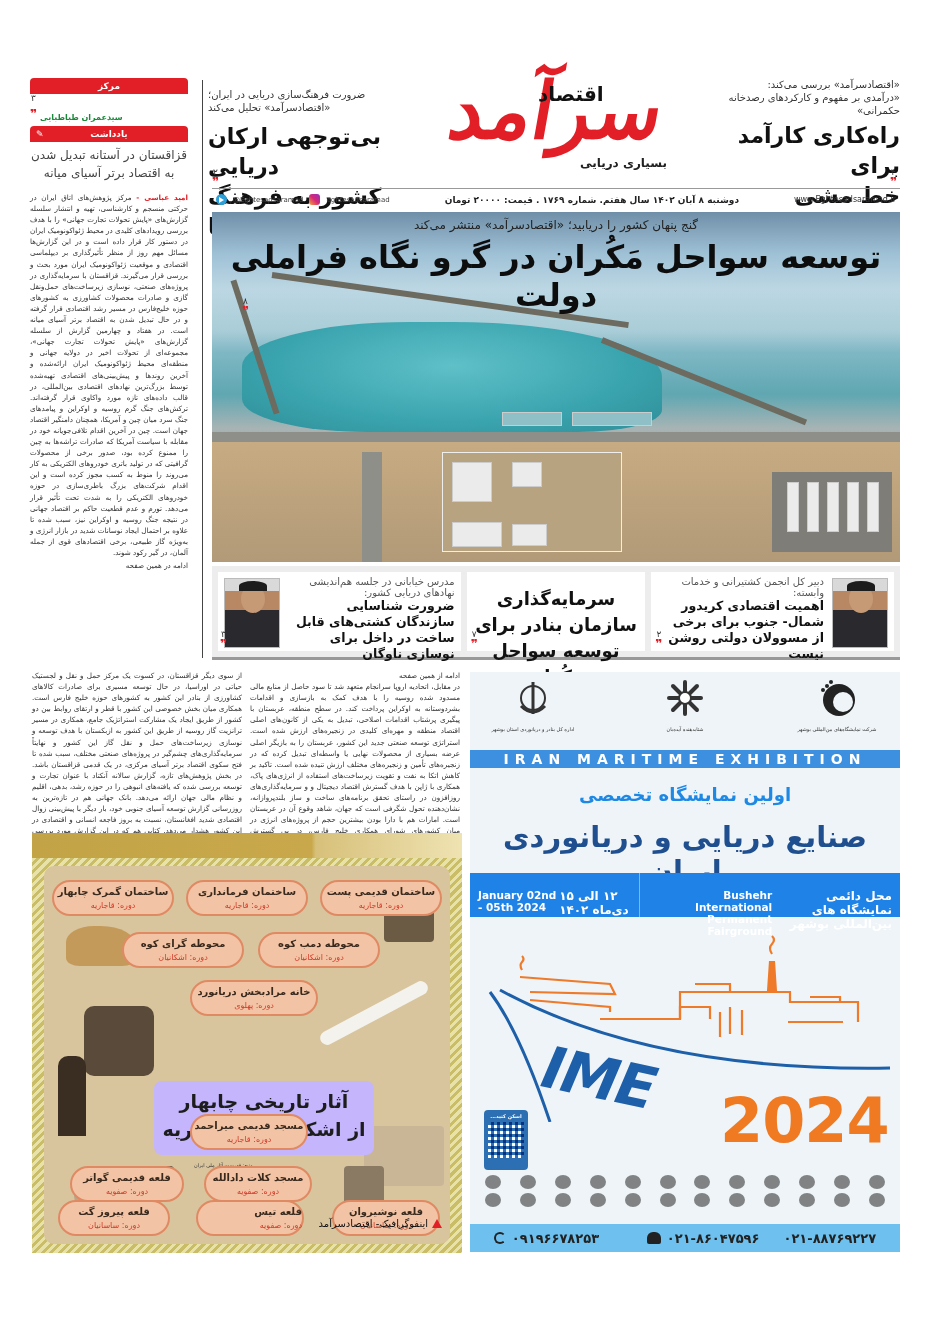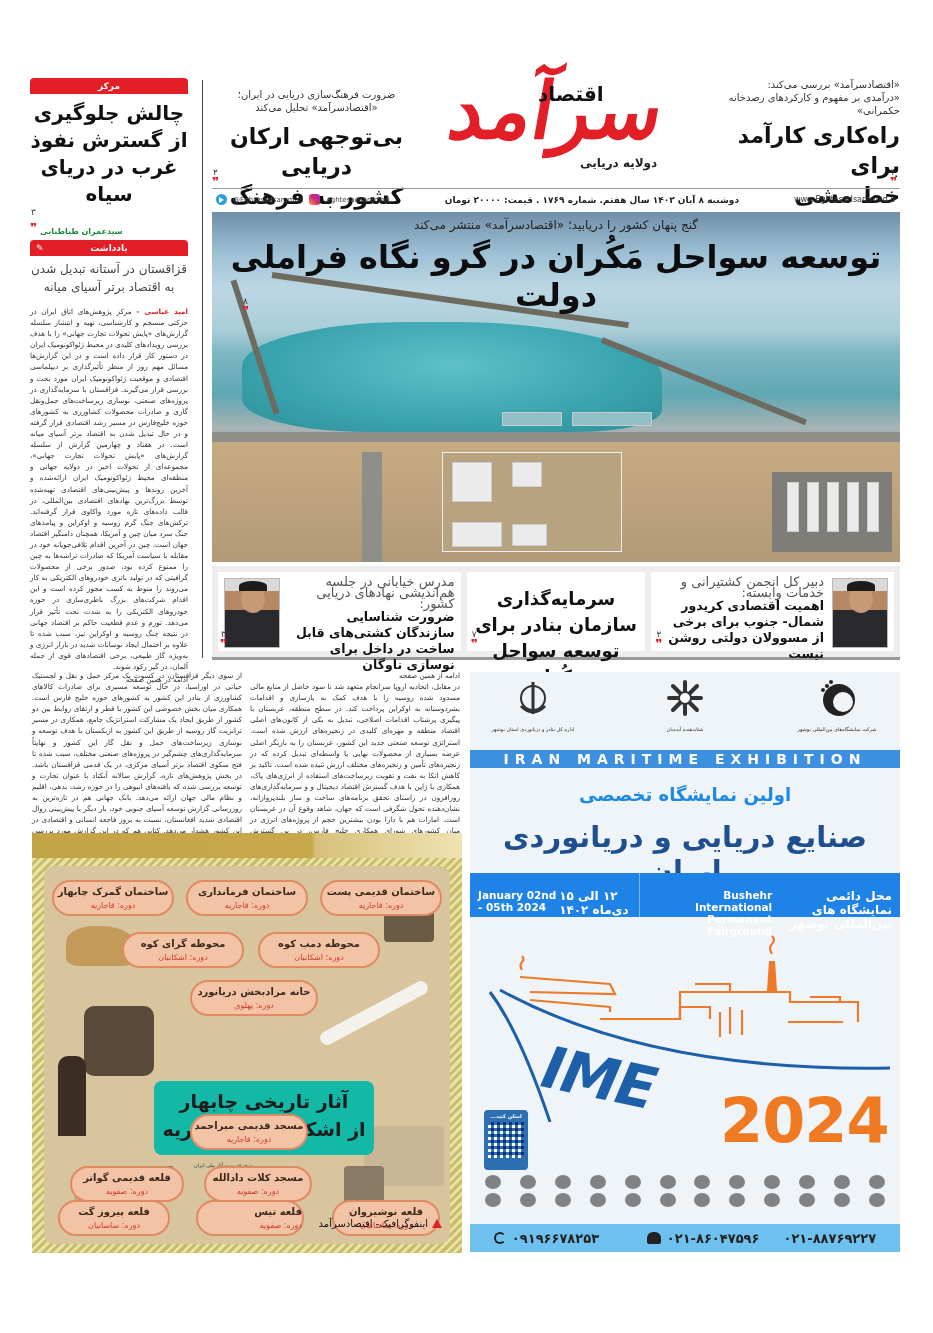--- a/index.html
+++ b/index.html
@@ -31,21 +31,21 @@
   .hero .road2 { position: absolute; left: 150px; top: 240px; width: 20px; height: 110px; background: #8f8f8a; }
   .hero .block { position: absolute; background: #ebebeb; border: 1px solid #ccc; }
   .hero .headline-wrap { position: absolute; left: 0; top: 0; width: 100%; text-align: center; padding-top: 6px; }
   .hero .kicker { font-size: 12px; color: #222; }
   .hero .main-hl { font-weight: bold; font-size: 32px; color: #0d0d0d; margin-top: 6px; letter-spacing: -1px; }
   .hero .pref { position: absolute; left: 30px; top: 85px; text-align: center; }
 
   
   .teasers { left: 212px; top: 566px; width: 688px; height: 94px; background: #ededed; display: flex; gap: 6px; padding: 6px; border-bottom: 3px solid #999; }
   .teaser { background: #fff; flex: 1; position: relative; padding: 4px 6px; text-align: right; }
-  .teaser .pre { font-size: 13px; color: #555; line-height: 11px; }
+  .teaser .pre { font-size: 10px; color: #555; line-height: 11px; }
   .teaser .tt { font-size: 12.5px; font-weight: bold; line-height: 16px; color: #111; }
   .teaser.big .tt { font-size: 18px; line-height: 26px; text-align: center; margin-top: 10px; }
   .portrait { position: absolute; width: 56px; height: 70px; top: 6px; background: linear-gradient(180deg,#d9d9d9 0 18%, #b88864 18% 45%, #2a2a2e 45% 100%); border: 1px solid #bbb; }
   .portrait::before { content:""; position:absolute; left: 16px; top: 6px; width: 24px; height: 28px; border-radius: 50%; background: #c79a76; }
   .portrait::after { content:""; position:absolute; left: 14px; top: 2px; width: 28px; height: 10px; border-radius: 50% 50% 0 0; background: #1c1c1c; }
   .teaser .num { position: absolute; left: 4px; bottom: 2px; text-align: center; }
 
   
   .sidebar { left: 30px; top: 78px; width: 158px; height: 580px; text-align: right; }
   .vrule { left: 202px; top: 80px; width: 1px; height: 578px; background: #444; }
@@ -59,21 +59,21 @@
   
   .art-col { top: 670px; width: 210px; height: 160px; }
   .divider-band { left: 32px; top: 833px; width: 430px; height: 26px; background: linear-gradient(90deg,#c2a446 0%, #c8a84a 65%, #d7c07a 66%, #efe3b2 100%); }
 
   
   .info { left: 32px; top: 858px; width: 430px; height: 395px; background: repeating-linear-gradient(135deg,#e9e2a8 0 3px,#c9bd67 3px 6px); padding: 12px; }
   .info-inner { position: absolute; left: 12px; top: 8px; width: 406px; height: 378px; background: #d8c59e; border-radius: 10px; }
   .pill { position: absolute; width: 122px; height: 36px; border-radius: 18px; background: #f2c3a4; border: 2px solid #e08a64; text-align: center; }
   .pill .n { font-size: 10px; font-weight: bold; color: #3a2a1e; line-height: 16px; margin-top: 2px; }
   .pill .p { font-size: 8px; color: #d23b2a; line-height: 12px; }
-  .info-title { position: absolute; left: 110px; top: 215px; width: 220px; height: 74px; background: #14b8a6; border-radius: 8px; text-align: center; padding-top: 6px; }
+  .info-title { position: absolute; left: 110px; top: 215px; width: 220px; height: 74px; background: #c4b5fd; border-radius: 8px; text-align: center; padding-top: 6px; }
   .info-title .l1, .info-title .l2 { font-size: 19px; font-weight: bold; color: #1d1d1d; line-height: 28px; }
   .info-src { position: absolute; left: 150px; top: 296px; font-size: 5px; color: #333; }
   .info-credit { position: absolute; right: 20px; bottom: 24px; font-size: 10px; font-weight: normal; color: #111; display: flex; align-items: center; gap: 4px; }
   .info-credit .tri { width: 0; height: 0; border-left: 5px solid transparent; border-right: 5px solid transparent; border-bottom: 9px solid #e21f26; }
   .deco { position: absolute; }
 
   
   .ad { left: 470px; top: 672px; width: 430px; height: 580px; background: #eef4f8; overflow: hidden; }
   .ad-logos { position: absolute; left: 0; top: 6px; width: 100%; height: 64px; display: flex; justify-content: center; gap: 52px; direction: ltr; }
   .ad-logo { width: 100px; text-align: center; }
@@ -103,35 +103,35 @@
   .ad-footer .ph { display: flex; align-items: center; gap: 6px; }
   .ico-phone { width: 14px; height: 12px; background: #222; border-radius: 6px 6px 2px 2px; display: inline-block; }
   .ico-mobile { width: 12px; height: 12px; border: 2px solid #222; border-radius: 50%; border-right-color: transparent; display: inline-block; }
 </style>
 </head>
 <body>
 
 <div class="abs" style="left:420px; top:64px; width:270px; height:120px;">
   <div style="position:absolute; left:30px; top:8px; font-family:'DejaVu Serif',serif; font-weight:bold; font-size:78px; color:#e21f26; line-height:1; transform:skewX(-10deg); letter-spacing:-6px;">سرآمد</div>
   <div style="position:absolute; left:118px; top:18px; font-size:20px; font-weight:bold; color:#111;">اقتصاد</div>
-  <div style="position:absolute; left:160px; top:92px; font-size:12px; font-weight:bold; color:#222;">دولایه دریایی</div>
+  <div style="position:absolute; left:160px; top:92px; font-size:12px; font-weight:bold; color:#222;">بسیاری دریایی</div>
 </div>
 
 <div class="abs" style="left:700px; top:78px; width:200px; text-align:right;">
   <div class="kicker-small">«اقتصادسرآمد» بررسی می‌کند:</div>
   <div class="kicker-small">«درآمدی بر مفهوم و کارکردهای رصدخانه حکمرانی»</div>
   <div class="hl-big" style="margin-top:4px;">راه‌کاری کارآمد برای</div>
   <div class="hl-big">خط مشی تصمیم‌گیران</div>
 </div>
 <div class="abs" style="left:890px; top:168px; text-align:center;">
   <div class="page-no">۴</div>
   <div class="quote-mark">❞</div>
 </div>
 
-<div class="abs" style="left:214px; top:88px; width:205px; text-align:center;">
+<div class="abs" style="left:208px; top:88px; width:205px; text-align:left;">
   <div class="kicker-small">ضرورت فرهنگ‌سازی دریایی در ایران؛ «اقتصادسرآمد» تحلیل می‌کند</div>
   <div class="hl-big" style="margin-top:8px;">بی‌توجهی ارکان دریایی</div>
   <div class="hl-big">کشور به فرهنگ دریا</div>
 </div>
 <div class="abs" style="left:212px; top:168px; text-align:center;">
   <div class="page-no">۲</div>
   <div class="quote-mark">❞</div>
 </div>
 
 <div class="abs info-bar">
@@ -202,21 +202,20 @@
     <div class="num" style="left:2px;">
         <div class="page-no">۳</div>
         <div class="quote-mark">❞</div>
       </div>
   </div>
 </div>
 
 <div class="abs vrule"></div>
 <div class="abs sidebar">
   <div class="red-label">مرکز</div>
-  <div class="side-hl">چالش جلوگیری از گسترش نفوذ غرب در دریای سیاه</div>
   <div style="display:flex; justify-content:flex-end; align-items:flex-end; gap:3px;">
     <span class="byline">سیدعمران طباطبایی</span>
     <span style="text-align:center;"><span class="page-no" style="display:block;">۳</span><span class="quote-mark">❞</span></span>
   </div>
   <div class="red-label" style="margin-top:4px; position:relative;">
     <span>یادداشت</span>
     <span style="position:absolute; left:6px; top:0; font-size:9px;">✎</span>
   </div>
   <div class="note-title">قزاقستان در آستانه تبدیل شدن به اقتصاد برتر آسیای میانه</div>
   <div class="body-text" style="margin-top:10px;">

